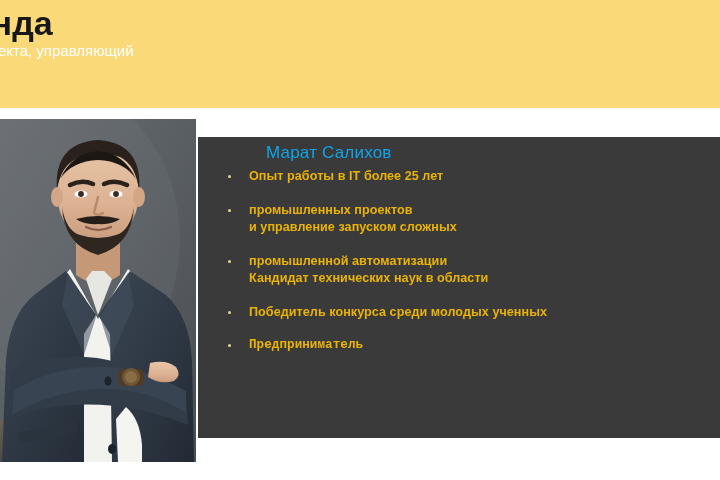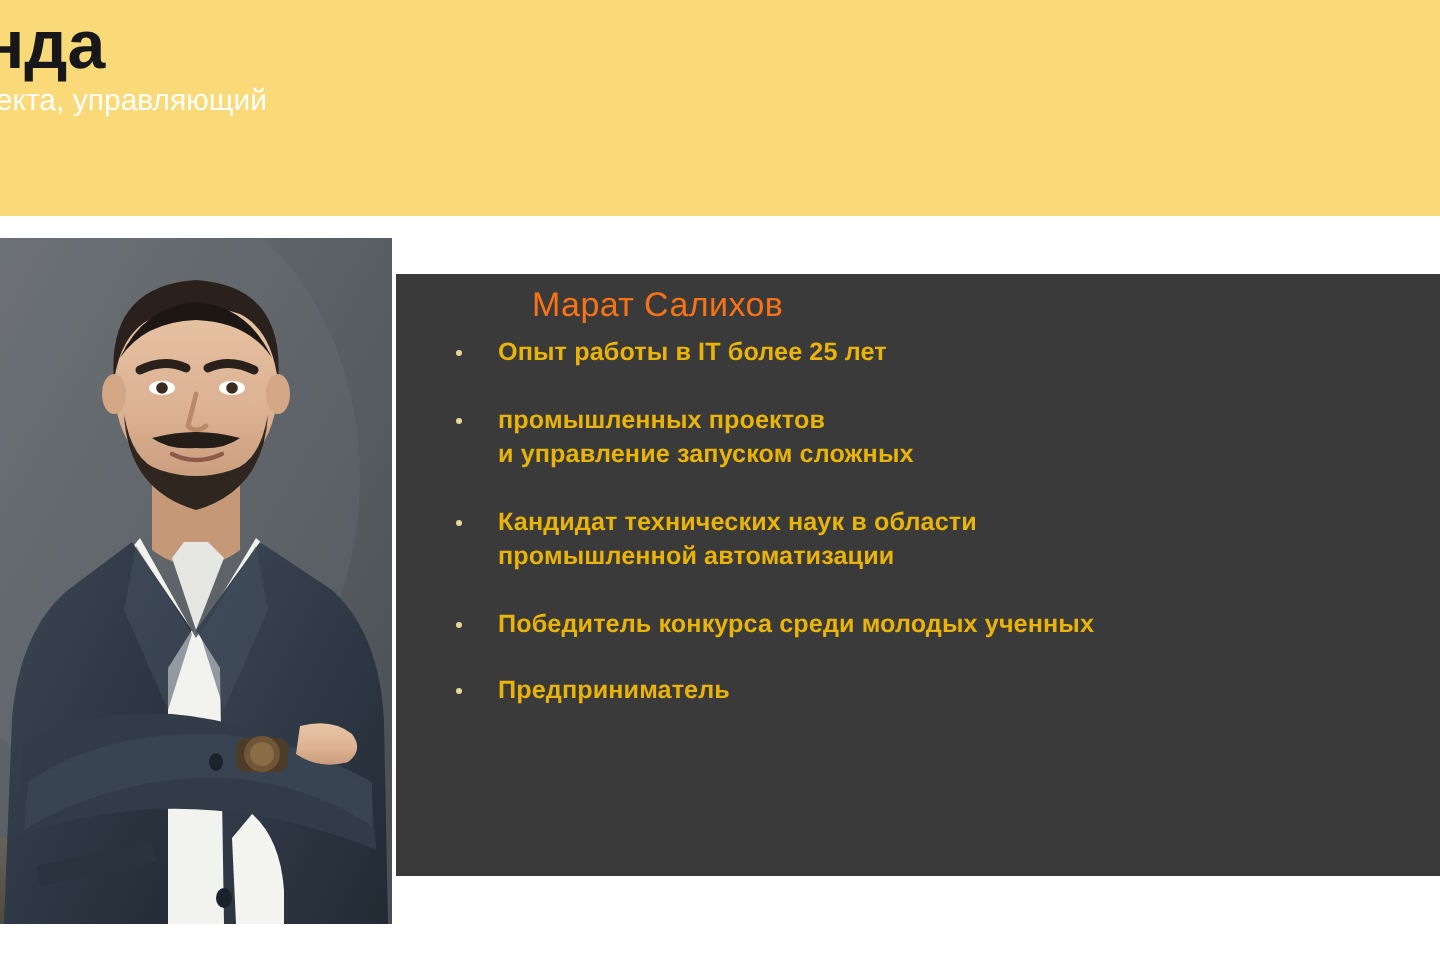--- a/index.html
+++ b/index.html
@@ -78,21 +78,21 @@
     height: 301px;
     background: #3a3a3a;
     overflow: hidden;
   }
   .person-name {
     position: absolute;
     left: 68px;
     top: 6px;
     font-size: 17px;
     font-weight: 400;
-    color: #f97316;
+    color: #0ea5e9;
     letter-spacing: .2px;
     white-space: nowrap;
   }
   .bullet-list {
     position: absolute;
     left: 18px;
     top: 31px;
     width: 488px;
     margin: 0;
     padding: 0;
@@ -101,21 +101,21 @@
   .bullet-item {
     position: relative;
     padding-left: 33px;
     margin-bottom: 16px;
     font-size: 12.6px;
     font-weight: 700;
     line-height: 17.5px;
     color: #eab308;
     letter-spacing: .05px;
   }
-  .bullet-item:last-child { margin-bottom: 0; }
+  .bullet-item:last-child { margin-bottom: 0; font-family: Liberation Mono, monospace; }
   .bullet-dot {
     position: absolute;
     left: 12px;
     top: 7px;
     width: 3px;
     height: 3px;
     background: #ebd49a;
     border-radius: 50%;
   }
   .bullet-line { display: block; }
@@ -216,22 +216,22 @@
           <span class="bullet-dot"></span>
           <span class="bullet-line">Опыт работы в IT более 25 лет</span>
         </li>
         <li class="bullet-item">
           <span class="bullet-dot"></span>
           <span class="bullet-line">промышленных проектов</span>
           <span class="bullet-line">и управление запуском сложных</span>
         </li>
         <li class="bullet-item">
           <span class="bullet-dot"></span>
+          <span class="bullet-line">промышленной автоматизации</span>
           <span class="bullet-line">Кандидат технических наук в области</span>
-          <span class="bullet-line">промышленной автоматизации</span>
         </li>
         <li class="bullet-item">
           <span class="bullet-dot"></span>
           <span class="bullet-line">Победитель конкурса среди молодых ученных</span>
         </li>
         <li class="bullet-item">
           <span class="bullet-dot"></span>
           <span class="bullet-line">Предприниматель</span>
         </li>
       </ul>

